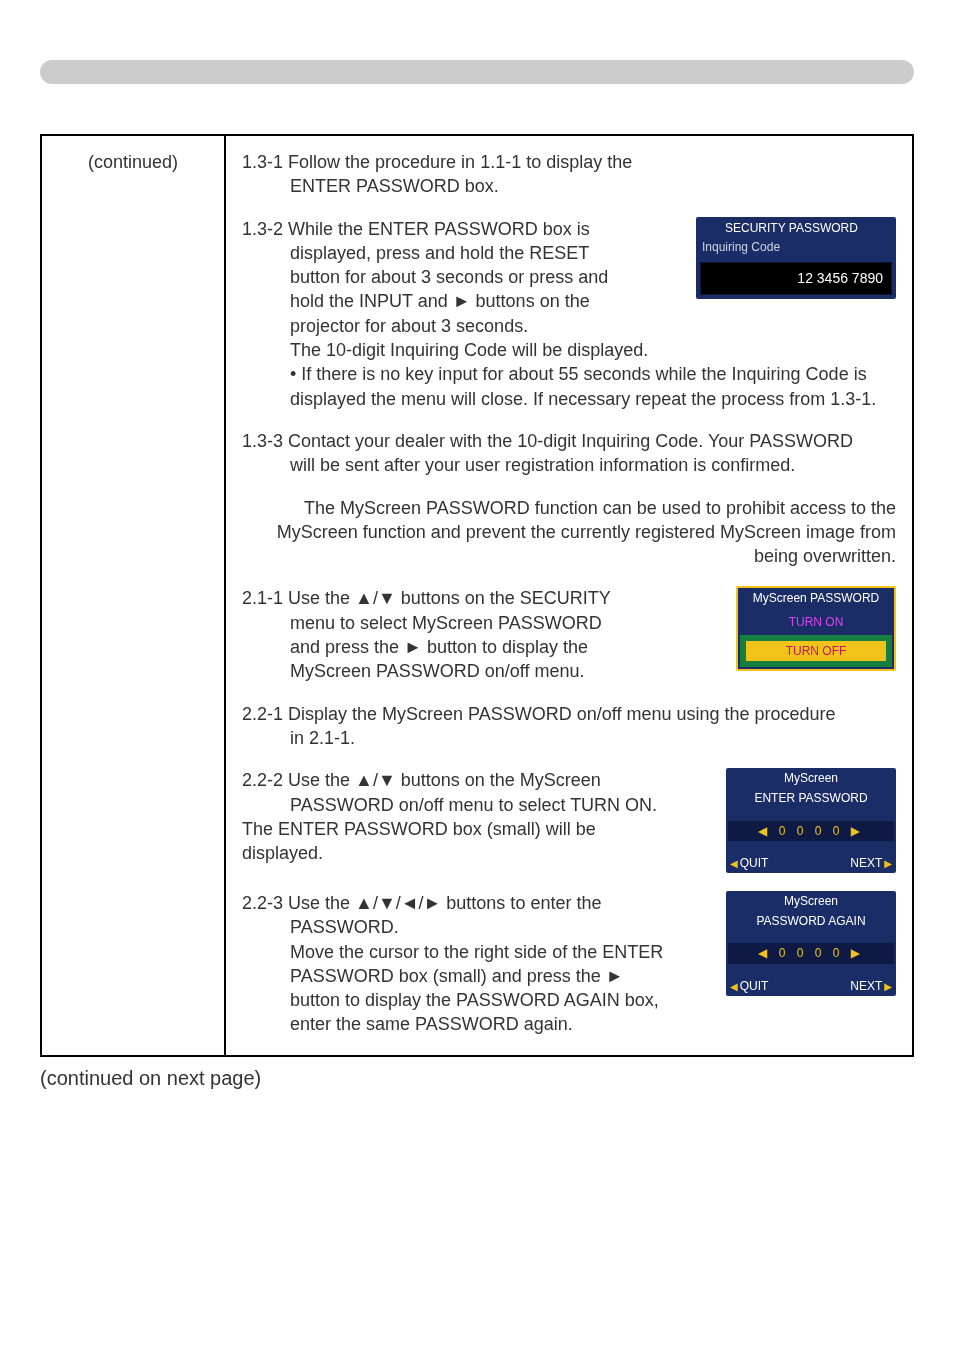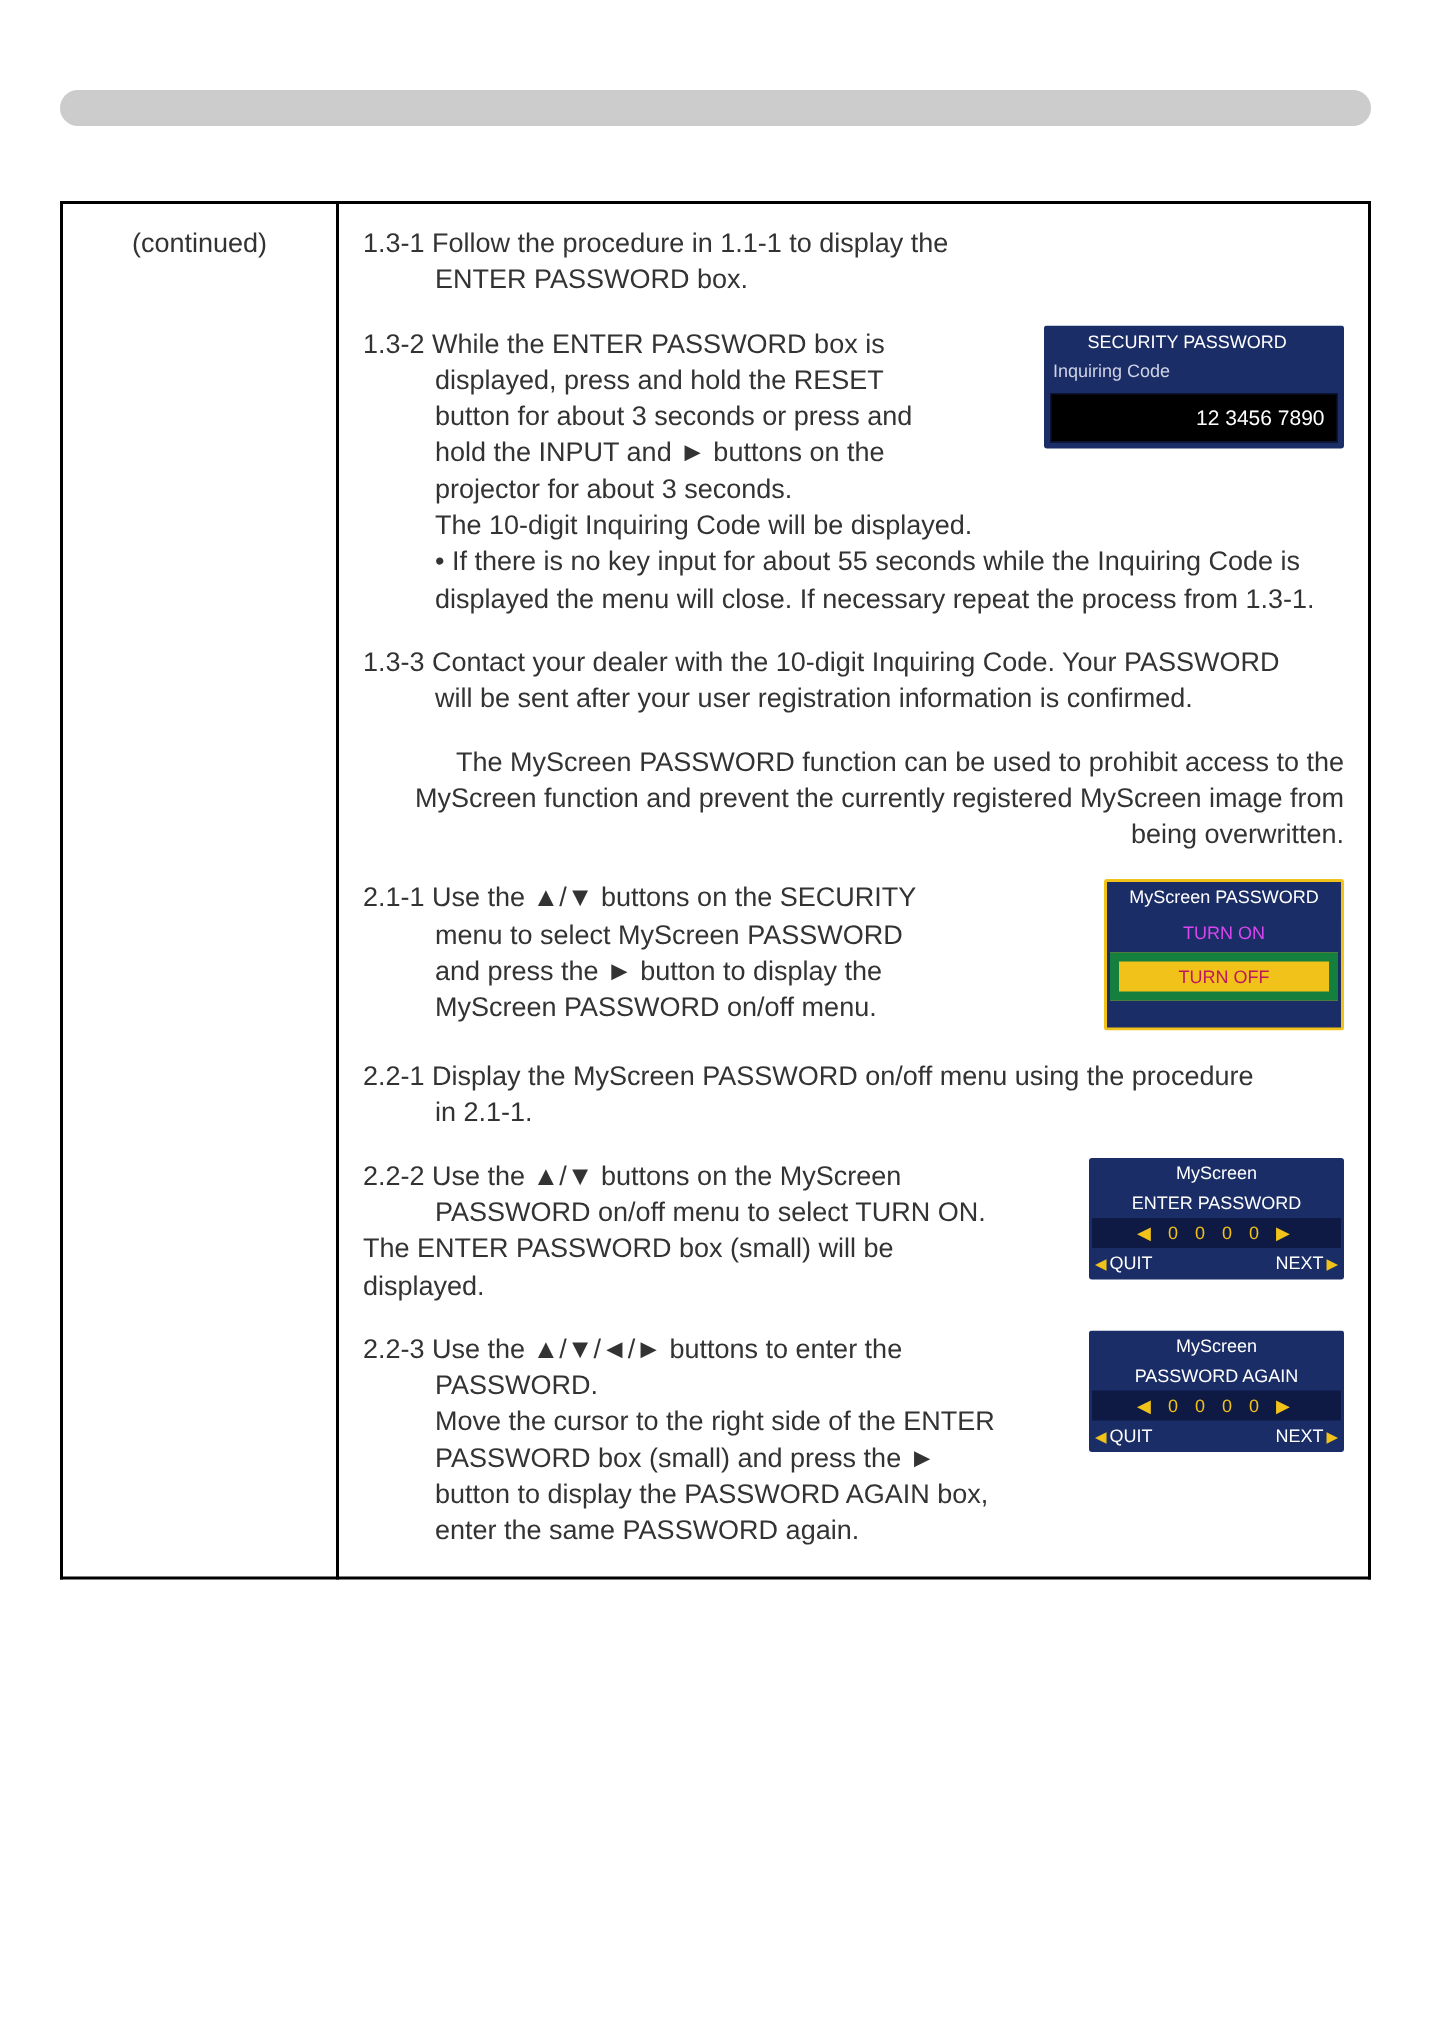--- a/index.html
+++ b/index.html
@@ -86,21 +86,21 @@
   }
 
   .ui-inquiring {
     width: 200px;
   }
 
   .ui-myscreen-onoff {
     width: 160px;
     border: 2px solid #f1c21a;
     background: #1a2d66;
-    padding-bottom: 16px;
+    padding-bottom: 0;
   }
   .ui-myscreen-onoff .hdr {
     background: #1a2d66;
     color: #fff;
     text-align: center;
     font-size: 12px;
     padding: 2px 0;
   }
   .opt {
     background: #f1c21a;
@@ -127,21 +127,21 @@
     padding: 2px 0;
     color: #fff;
   }
   .ui-enter .digits {
     background: #0e1a44;
     color: #f1c21a;
     letter-spacing: 4px;
     text-align: center;
     padding: 2px 0;
     font-size: 12px;
-    margin: 0 2px;
+    margin: 12px 2px;
   }
   .ui-enter .row {
     display: flex;
     justify-content: space-between;
     padding: 2px 4px;
     font-size: 12px;
     color: #fff;
   }
   .tri-l::before { content: "◀"; margin-right: 2px; font-size: 10px; color: #f1c21a; }
   .tri-r::after  { content: "▶"; margin-left: 2px;  font-size: 10px; color: #f1c21a; }
@@ -237,13 +237,14 @@
           <span class="indent">PASSWORD box (small) and press the ►</span>
           <span class="indent">button to display the PASSWORD AGAIN box,</span>
           <span class="indent">enter the same PASSWORD again.</span>
         </div>
 
       </td>
     </tr>
   </tbody>
     </table>
 
+  <div class="continued">(continued on next page)</div>
 </div>
 
 </body></html>

